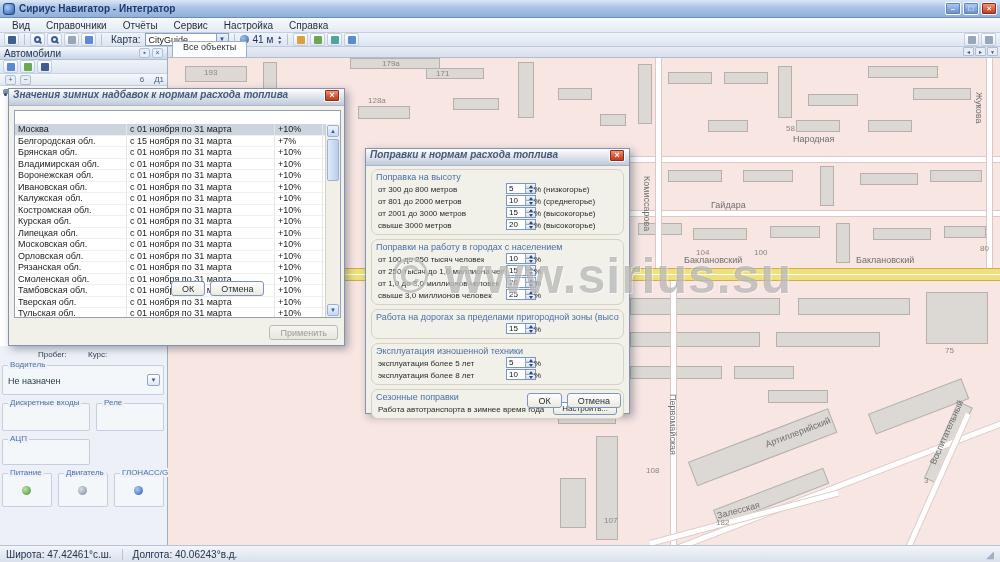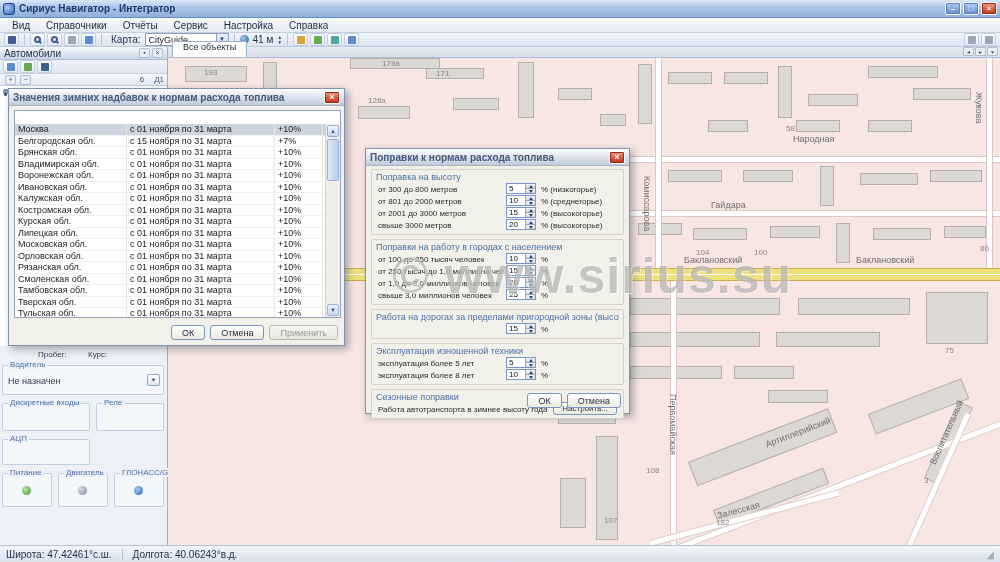--- a/index.html
+++ b/index.html
@@ -111,28 +111,28 @@
 
   
   .wm-layer { position:absolute; inset:0; pointer-events:none; z-index:50; }
   .wm { position:absolute; left:392px; top:247px; font-size:50px; font-weight:bold; letter-spacing:1px;
     color:rgba(125,125,125,0.42); text-shadow:1px 1px 0 rgba(255,255,255,0.5), -1px -1px 0 rgba(255,255,255,0.3); }
 
   
   .dialog { position:absolute; background:#f1f1ea; border:1px solid #8393ad;
     box-shadow:3px 3px 8px rgba(40,50,70,0.4); }
   .dlg-title { height:17px; background:linear-gradient(#fdfdfd,#dbe1ea 55%,#c0cbda);
-    border-bottom:1px solid #a9b5c6; display:flex; align-items:center; padding:0 4px;
-    font-weight:bold; font-size:10px; color:#44597a; }
+    border-bottom:1px solid #a9b5c6; display:flex; padding:0 4px;
+    font-weight:bold; font-size:10px; color:#44597a;font-style:italic; }
   .dlg-close { margin-left:auto; width:16px; height:13px; border:1px solid #fff; border-radius:2px;
     background:linear-gradient(#f2a08c,#d6573a 55%,#b53a20); color:#fff; font-size:9px;
     line-height:11px; text-align:center; font-weight:bold; box-shadow:0 0 0 1px #8f2c16 inset; }
   .btn { height:15px; padding:0 10px; background:linear-gradient(#ffffff,#eceadd);
     border:1px solid #7a96c2; border-radius:3px; font-size:9px; color:#1c2a3c; text-align:center; }
-  .btn.dis { color:#9b9b93; border-color:#b8bcb2; background:linear-gradient(#f6f6f1,#e8e7dd); }
+  .btn.dis { color:#9b9b93; border-color:#b8bcb2; background:linear-gradient(#f6f6f1,#e8e7dd);margin-top:44px; }
 
   
   #dlg1 { left:8px; top:88px; width:337px; height:258px; z-index:40; }
   .wtable { position:absolute; left:5px; top:21px; width:327px; height:208px;
     background:#fff; border:1px solid #93a2b8; overflow:hidden; }
   .whead { display:flex; height:13px; }
   .wth { background:linear-gradient(#fefefe,#e9e7dc 70%,#dedbce); border-right:1px solid #cfcdc2;
     border-bottom:1px solid #b8b6aa; font-size:9px; padding:0 3px; color:#2a2a2a; white-space:nowrap; overflow:hidden; }
   .wrows { position:absolute; left:0; top:13px; right:15px; bottom:0; overflow:hidden; }
   .wtr { display:flex; height:11.5px; border-bottom:1px solid #f0f0ec; }
@@ -142,34 +142,34 @@
   .vscroll { position:absolute; right:0; top:13px; bottom:0; width:15px; background:#f1efe7; border-left:1px solid #d4d2c8; }
   .sbtn { position:absolute; left:1px; width:12px; height:12px; border:1px solid #98b1d8; border-radius:2px;
     background:linear-gradient(#eef4fd,#c8d7f0); font-size:6px; text-align:center; line-height:11px; color:#3a5a9c; }
   .sthumb { position:absolute; left:1px; top:15px; width:12px; height:42px; border:1px solid #98b1d8;
     border-radius:2px; background:linear-gradient(90deg,#dfeafb,#b9cdec); }
   .d1btns { position:absolute; right:6px; bottom:5px; display:flex; gap:5px; }
 
   
   #dlg2 { left:365px; top:148px; width:265px; height:266px; z-index:30; }
   .d2body { position:absolute; left:5px; top:20px; right:5px; }
-  .grp { position:relative; border:1px solid #d5d2c3; border-radius:2px; padding:2px 4px 3px; margin-bottom:4px; background:#f1f1ea; }
+  .grp { position:relative; border:1px solid #d5d2c3; border-radius:7px; padding:2px 4px 3px; margin-bottom:4px; background:#f1f1ea; }
   .grp-cap { color:#4a6fa5; font-size:9px; margin-bottom:1px; white-space:nowrap; overflow:hidden; }
   .crow { position:relative; height:12px; }
   .clabel { position:absolute; left:2px; top:2px; font-size:8px; color:#2a2a2a; white-space:nowrap;
     max-width:126px; overflow:hidden; }
   .spin { position:absolute; left:130px; top:0; width:30px; height:11px; background:#fff;
     border:1px solid #7a96c2; display:flex; }
   .spin .spv { flex:1; font-size:8px; padding:0 2px; line-height:9px; color:#111; }
   .ud { width:10px; display:flex; flex-direction:column; border-left:1px solid #92a7c8; }
   .udb { flex:1; background:linear-gradient(#f4f7fc,#cfd9ea); display:flex; align-items:center; justify-content:center; }
   .udb + .udb { border-top:1px solid #92a7c8; }
   .tri-up { width:0; height:0; border-left:2px solid transparent; border-right:2px solid transparent; border-bottom:3px solid #35466b; }
   .tri-down { width:0; height:0; border-left:2px solid transparent; border-right:2px solid transparent; border-top:3px solid #35466b; }
-  .csuffix { position:absolute; left:165px; top:2px; font-size:8px; color:#2a2a2a; white-space:nowrap;text-align:center; }
+  .csuffix { position:absolute; left:158px; top:2px; font-size:8px; color:#2a2a2a; white-space:nowrap;text-align:center; }
   .clabel.wide { max-width:170px; font-size:8px; }
   .btn.small { position:absolute; right:2px; top:-1px; height:13px; padding:0 8px; font-size:8px; }
   .d2btns { position:absolute; right:8px; bottom:5px; display:flex; gap:5px; }
 </style>
 </head>
 <body>
 
 <div id="app">
 
   <div class="titlebar">
@@ -695,21 +695,21 @@
                   </div>
                 </div>
               </div>
               <span class="csuffix">%</span>
             </div>
           </div>
         </div>
       <div class="grp">
         <div class="grp-cap">Сезонные поправки</div>
         <div class="crow">
-          <span class="clabel wide">Работа  автотранспорта в зимнее высоту года</span>
+          <span class="clabel wide">Работа  автотранспорта в зимнее время года</span>
           <button class="btn small">Настроить...</button>
         </div>
       </div>
     </div>
     <div class="d2btns">
       <button class="btn">ОК</button>
       <button class="btn">Отмена</button>
     </div>
   </div>
 

